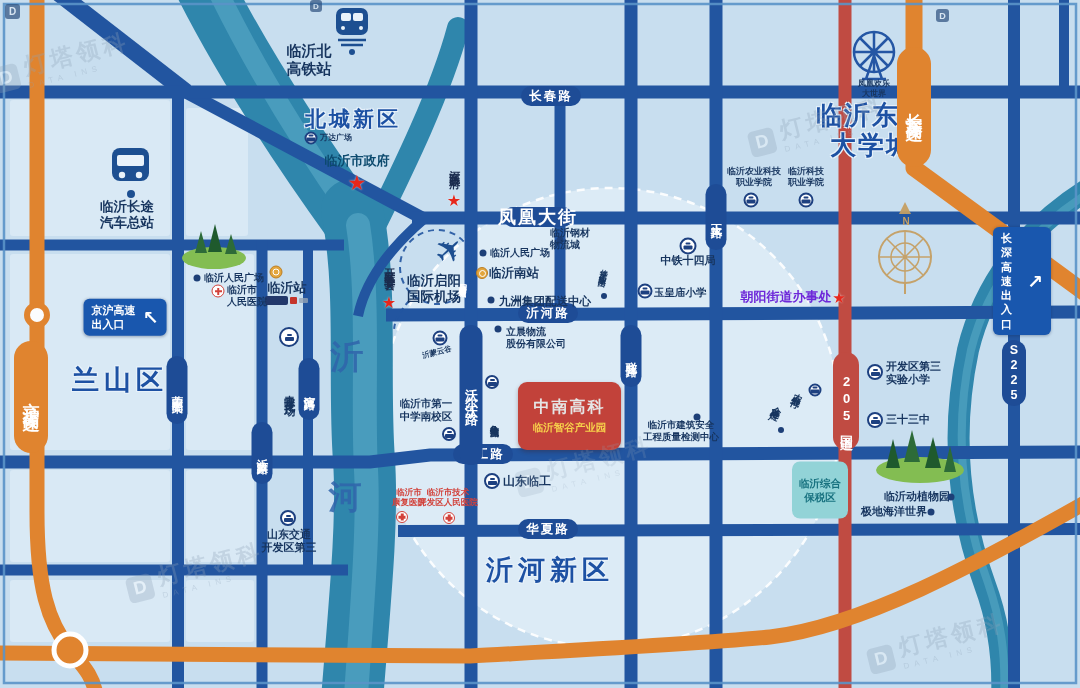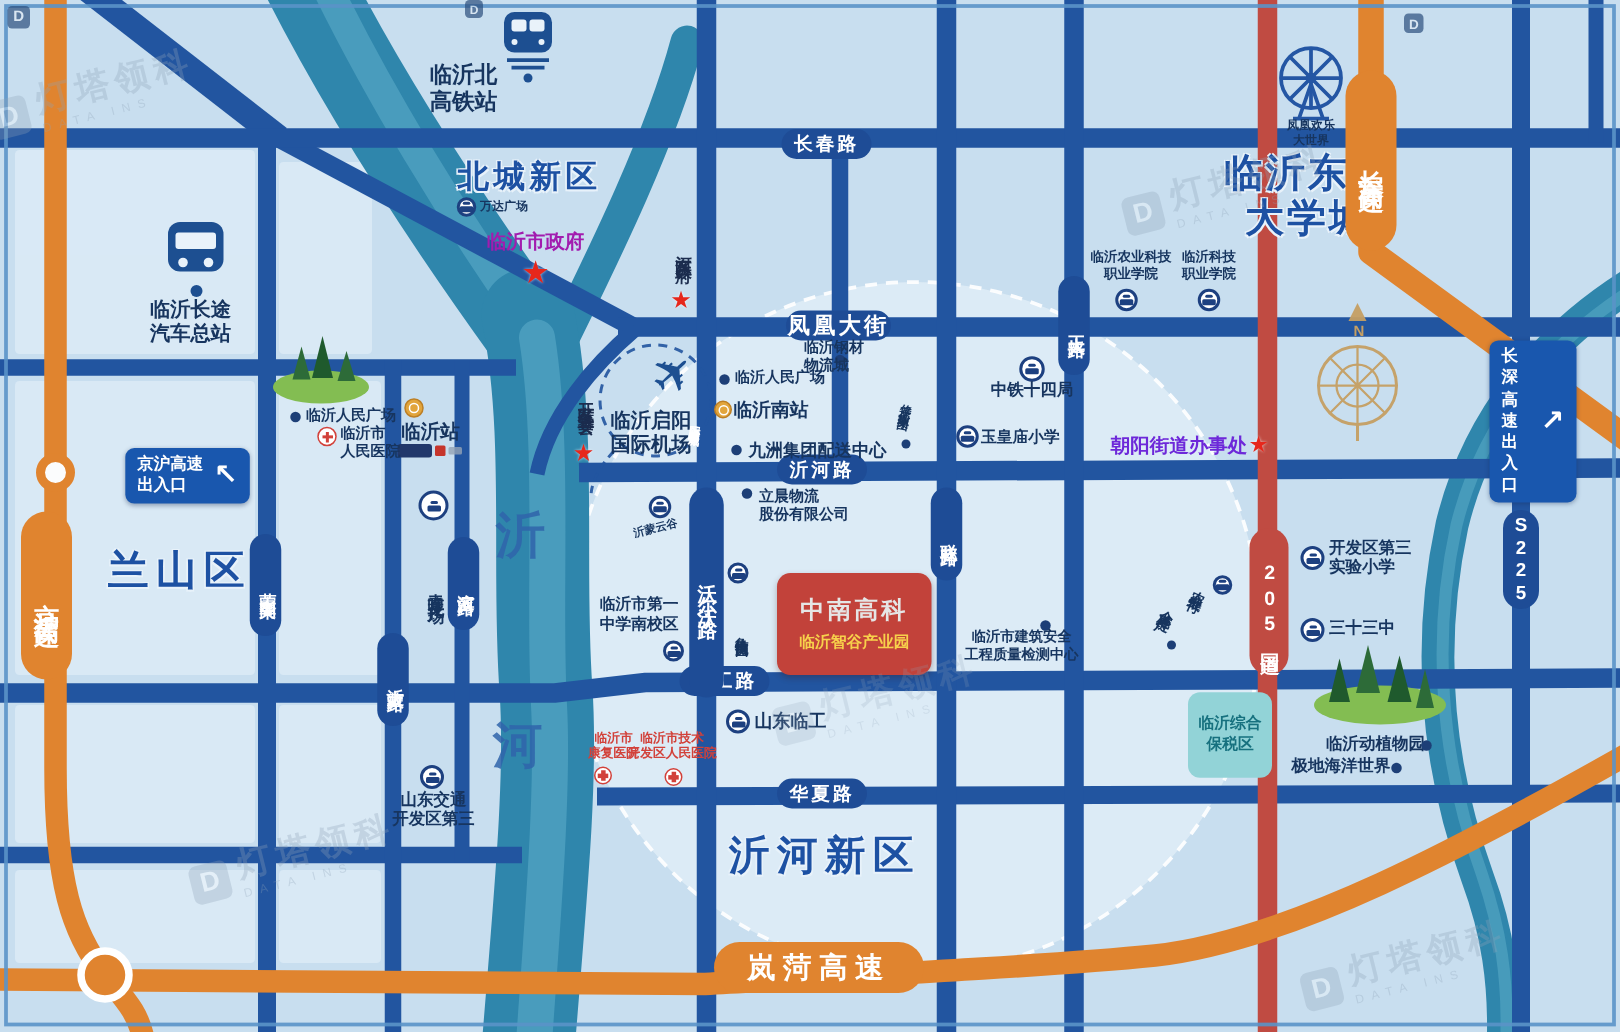--- a/index.html
+++ b/index.html
@@ -175,25 +175,24 @@
   <div class="district" style="left:353px;top:119px;font-size:21px;let;letter-spacing:3px;">北城新区</div>
   <div class="district" style="left:872px;top:131px;font-size:26px;letter-spacing:2px;">临沂东部
 大学城</div>
   <div class="district" style="left:120px;top:381px;font-size:27px;letter-spacing:5px;">兰山区</div>
   <div class="district" style="left:550px;top:571px;font-size:27px;letter-spacing:5px;">沂河新区</div>
   <div class="t" style="left:347px;top:357px;font-size:33px;color:rgba(47,100,170,.85);font-weight:800;">沂</div>
   <div class="t" style="left:345px;top:497px;font-size:33px;color:rgba(47,100,170,.85);font-weight:800;">河</div>
 
   <div class="pill opill v" style="left:31px;top:397px;width:34px;height:112px;font-size:17px;letter-spacing:4px;">京沪高速</div>
   <div class="pill opill v" style="left:914px;top:107px;width:34px;height:120px;font-size:17px;letter-spacing:4px;">长深高速</div>
-  <div class="pill opill" style="left:546px;top:645px;width:140px;height:34px;font-size:19px;letter-spacing:5px;">岚菏高速</div>
   <div class="pill rpill v up" style="left:846px;top:401px;width:26px;height:98px;font-size:13px;letter-spacing:2px;">205国道</div>
   <div class="pill v up" style="left:1014px;top:373px;width:24px;height:66px;font-size:12.5px;letter-spacing:1px;">S225</div>
   <div class="pill" style="left:551px;top:96px;width:60px;height:20px;font-size:12.5px;">长春路</div>
-  <div class="pill" style="left:559px;top:217px;width:70px;height:20px;font-size:15px;">凤凰大街</div>
+  <div class="pill" style="left:538px;top:217px;width:70px;height:20px;font-size:18px;">凤凰大街</div>
   <div class="pill" style="left:548px;top:313px;width:60px;height:20px;font-size:12.5px;">沂河路</div>
   <div class="pill" style="left:483px;top:454px;width:60px;height:20px;font-size:12.5px;">临工路</div>
   <div class="pill" style="left:548px;top:529px;width:60px;height:20px;font-size:12.5px;">华夏路</div>
   <div class="pill v" style="left:177px;top:390px;width:21px;height:68px;font-size:11.5px;">蒙山高架</div>
   <div class="pill v" style="left:262px;top:453px;width:21px;height:62px;font-size:11.5px;">沂蒙路</div>
   <div class="pill v" style="left:309px;top:389px;width:21px;height:62px;font-size:11.5px;">滨河路</div>
   <div class="pill v" style="left:471px;top:395px;width:23px;height:140px;font-size:13px;letter-spacing:8px;">沃尔沃路</div>
   <div class="pill v" style="left:631px;top:356px;width:21px;height:62px;font-size:11.5px;">联邦路</div>
   <div class="pill v" style="left:716px;top:217px;width:21px;height:66px;font-size:11.5px;">正大路</div>
   <div class="t v" style="left:464px;top:281px;font-size:7.5px;color:#fff;letter-spacing:1px;transform:translate(-50%,-50%) rotate(7deg);z-index:4;">国际建材物流城</div>
@@ -202,21 +201,21 @@
     <span class="txt">京沪高速
 出入口</span>
     <span class="arr">↖</span>
   </div>
   <div class="sign" style="left:1022px;top:281px;">
     <span class="txt">长深高速
 出入口</span>
     <span class="arr">↗</span>
   </div>
 
-  <div class="t" style="left:357px;top:161px;font-size:13px;color:#a21caf;">临沂市政府</div>
+  <div class="t" style="left:357px;top:161px;font-size:13px;color:#0c4a6e;">临沂市政府</div>
   <div class="star" style="left:357px;top:182px;font-size:21px;">★</div>
   <div class="t v" style="left:454px;top:166px;font-size:11px;color:#1b2c4e;">河东区政府</div>
   <div class="star" style="left:454px;top:201px;font-size:16px;">★</div>
   <div class="t v" style="left:389px;top:266px;font-size:11px;color:#1b2c4e;">开发区管委会</div>
   <div class="star" style="left:389px;top:303px;font-size:16px;">★</div>
   <div class="t" style="left:786px;top:297px;font-size:13px;color:#6d28d9;">朝阳街道办事处</div>
   <div class="star" style="left:839px;top:297px;font-size:15px;">★</div>
 
   <div class="t" style="left:309px;top:60px;font-size:15px;">临沂北
 高铁站</div>
@@ -249,21 +248,21 @@
   <div class="icn" style="left:806px;top:200px;width:15px;height:15px;"></div>
   <div class="t" style="left:874px;top:89px;font-size:8px;">凤凰欢乐
 大世界</div>
   <div class="icn" style="left:688px;top:246px;width:17px;height:17px;"></div>
   <div class="t" style="left:688px;top:261px;font-size:11px;">中铁十四局</div>
   <div class="icn" style="left:645px;top:291px;width:15px;height:15px;"></div>
   <div class="tL" style="left:654px;top:292px;font-size:10.5px;text-align:right;">玉皇庙小学</div>
   <div class="dot" style="left:483px;top:253px;"></div>
   <div class="tL" style="left:490px;top:253px;font-size:10px;">临沂人民广场</div>
   <div class="dot" style="left:560px;top:240px;"></div>
-  <div class="tL" style="left:536px;top:239px;font-size:10px;">临沂钢材
+  <div class="tL" style="left:550px;top:239px;font-size:10px;">临沂钢材
 物流城</div>
   <div class="t v" style="left:604px;top:269px;font-size:8px;transform:translate(-50%,-50%) rotate(12deg);">修正药业集团</div>
   <div class="dot" style="left:604px;top:296px;width:6px;height:6px;"></div>
   <div class="dot" style="left:491px;top:300px;"></div>
   <div class="tL" style="left:499px;top:301px;font-size:11.5px;">九洲集团配送中心</div>
   <div class="dot" style="left:498px;top:329px;"></div>
   <div class="tL" style="left:506px;top:338px;font-size:10px;">立晨物流
 股份有限公司</div>
   <div class="dot" style="left:197px;top:278px;"></div>
   <div class="tL" style="left:204px;top:278px;font-size:10px;">临沂人民广场</div>

